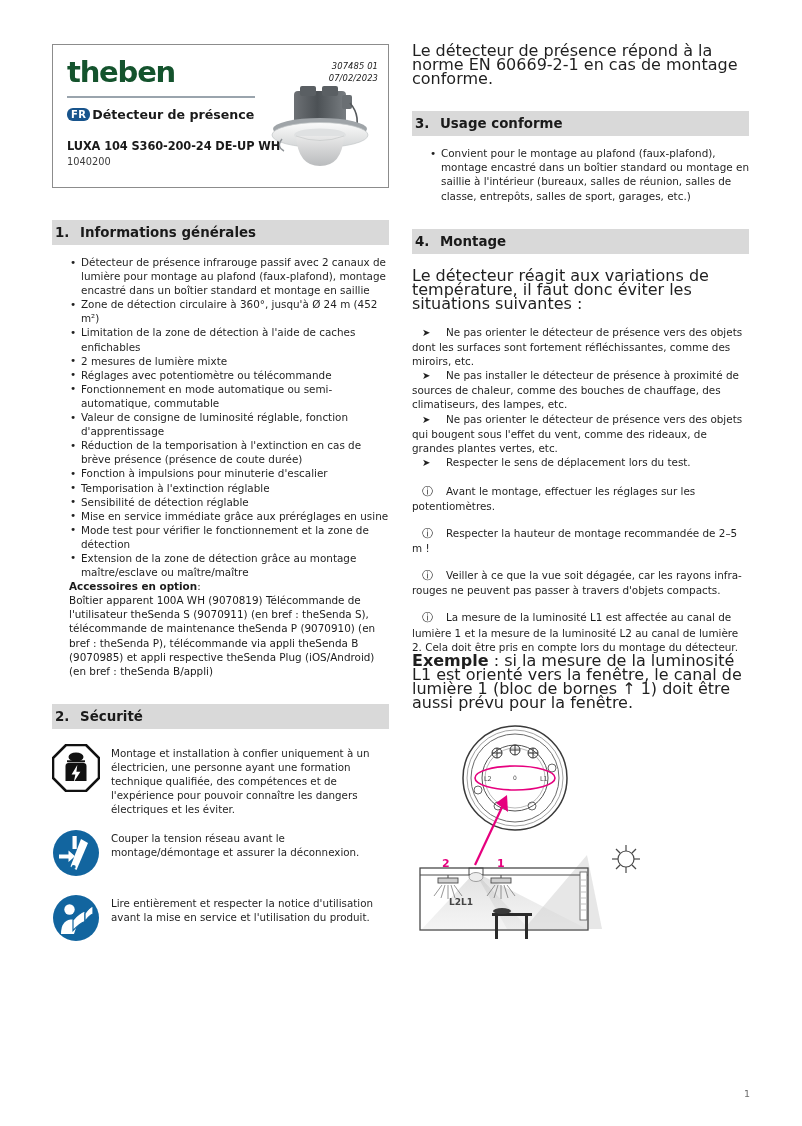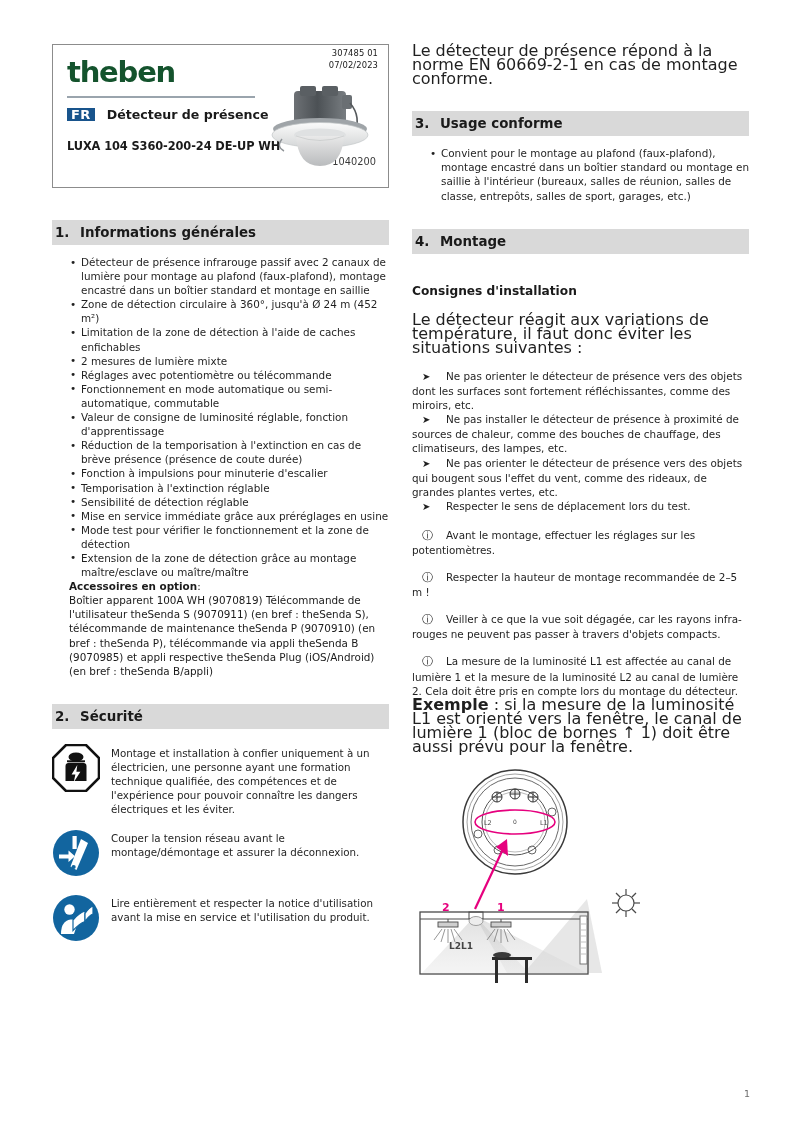--- a/index.html
+++ b/index.html
@@ -31,27 +31,28 @@
   
   .header-card {
     border: 1px solid #8c8c8c;
     box-sizing: border-box;
     height: 144px;
     position: relative;
     padding: 10px 12px 0 12px;
   }
   .doc-meta {
     position: absolute;
-    top: 2px;
+    top: 15px;
     right: 10px;
     text-align: right;
     font-size: 8.4px;
     line-height: 12px;
     color: #1a1a1a;
     letter-spacing: .1px;
+    font-style: italic;
   }
   .logo {
     font-family: "DejaVu Sans", "Liberation Sans", sans-serif;
     font-weight: bold;
     font-size: 29px;
     letter-spacing: -1.2px;
     color: #14532d;
     line-height: 30px;
     margin: 2px 0 0 2px;
   }
@@ -63,44 +64,44 @@
   }
   .prod-line {
     display: flex;
     align-items: center;
     margin: 9px 0 0 2px;
   }
   .lang-badge {
     display: inline-block;
     background: #18548c;
     color: #ffffff;
-    font-size: 13px;
+    font-size: 10px;
     font-weight: bold;
     letter-spacing: .4px;
     padding: 2px 4px 2px 4px;
     line-height: 9px;
-    margin-right: 12px;
+    margin-right: 2px;
+    border-radius: 6px;
   }
   .prod-kind {
     font-size: 12.6px;
     font-weight: bold;
     color: #1a1a1a;
   }
   .prod-name {
     margin: 17px 0 0 2px;
     font-size: 11.4px;
     font-weight: bold;
     color: #1a1a1a;
     letter-spacing: -.1px;
   }
   .prod-sku {
     margin: 3px 0 0 2px;
     font-size: 9.8px;
     color: #3a3a3a;
-    text-align: right;
   }
 
   
   .prod-photo {
     position: absolute;
     right: 8px;
     top: 38px;
     width: 116px;
     height: 96px;
   }
@@ -345,21 +346,20 @@
     <ul class="bullets" style="margin-top:10px;">
       <li>Convient pour le montage au plafond (faux-plafond), montage encastré dans un boîtier standard ou montage en saillie à l'intérieur (bureaux, salles de réunion, salles de classe, entrepôts, salles de sport, garages, etc.)</li>
     </ul>
 
     
     <div class="sec-bar" style="margin-top:26px;">
       <span class="sec-num">4.</span>
       <span>Montage</span>
     </div>
 
-    <div class="sub-head" style="margin-top:30px;">Consignes d'installation</div>
 
     <p class="para" style="margin-top:15px;">Le détecteur réagit aux variations de température, il faut donc éviter les situations suivantes :</p>
 
     
     <div class="note arrow-note" style="margin-top:14px;">
       <span class="gl">➤</span><span>Ne pas orienter le détecteur de présence vers des objets dont les surfaces sont fortement réfléchissantes, comme des miroirs, etc.</span>
     </div>
     <div class="note arrow-note">
       <span class="gl">➤</span><span>Ne pas installer le détecteur de présence à proximité de sources de chaleur, comme des bouches de chauffage, des climatiseurs, des lampes, etc.</span>
     </div>

